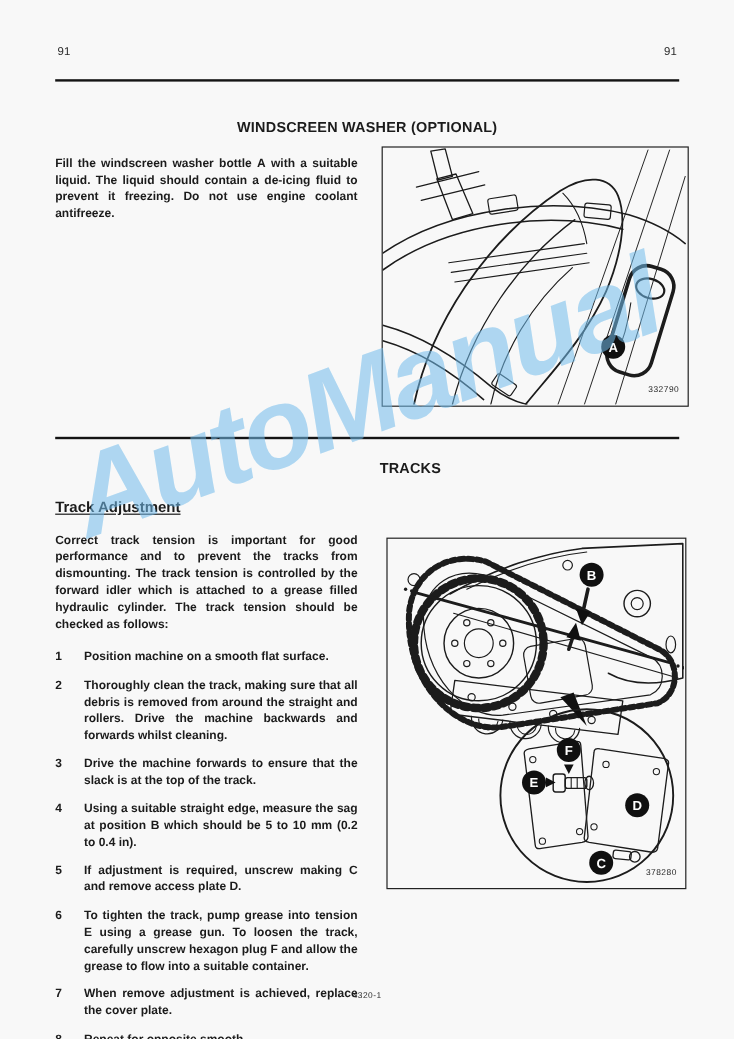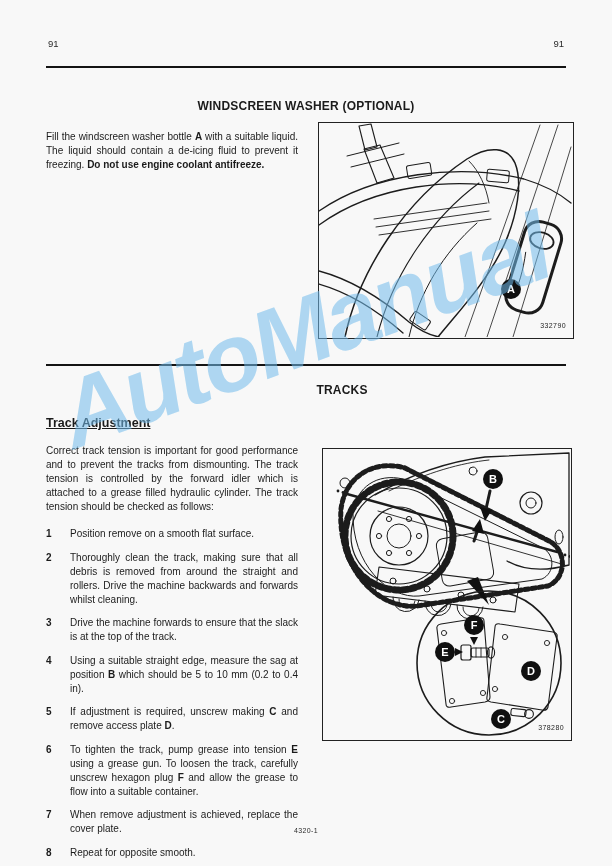--- a/index.html
+++ b/index.html
@@ -22,21 +22,21 @@
   .section-title {
     position:absolute; left:0; width:100%; text-align:center;
     font-size:12px; font-weight:bold; letter-spacing:0.2px;
   }
   .washer-title { top:87px;margin-top:12px; }
   .tracks-title { top:383px;padding-left:36px; }
   .sub-title {
     position:absolute; left:46px; top:416px;
     font-size:12.5px; font-weight:bold;text-decoration:underline;
   }
-  .body-text { margin:0; text-align:justify; }
+  .body-text { margin:0; text-align:justify;font-weight:bold; }
   .washer-para { position:absolute; left:46px; top:130px; width:252px; }
   .tracks-col  { position:absolute; left:46px; top:444px; width:252px; }
   .steps { list-style:none; margin:13px 0 0 0; padding:0; }
   .step  { display:grid; grid-template-columns:24px 1fr; margin-bottom:9.5px; }
   .step-num { font-weight:bold; }
   .figure {
     position:absolute; border:1.3px solid #222; box-sizing:border-box;
   }
   .fig1 { left:318px; top:122px; width:256px; height:217px; }
   .fig2 { left:322px; top:448px; width:250px; height:293px; }
@@ -118,21 +118,21 @@
   <div class="rule r2"></div>
   <div class="section-title tracks-title">TRACKS</div>
   <div class="sub-title">Track Adjustment</div>
 
   <div class="tracks-col">
     <p class="body-text">Correct track tension is important for good performance and to prevent the tracks from dismounting. The track tension is controlled by the forward idler which is attached to a grease filled hydraulic cylinder. The track tension should be checked as follows:</p>
     <ol class="steps">
 
         <li class="step">
           <span class="step-num">1</span>
-          <span class="body-text"><span>Position remove on a smooth flat surface.</span></span>
+          <span class="body-text"><span>Position machine on a smooth flat surface.</span></span>
         </li>
 
         <li class="step">
           <span class="step-num">2</span>
           <span class="body-text"><span>Thoroughly clean the track, making sure that all debris is removed from around the straight and rollers. Drive the machine backwards and forwards whilst cleaning.</span></span>
         </li>
 
         <li class="step">
           <span class="step-num">3</span>
           <span class="body-text"><span>Drive the machine forwards to ensure that the slack is at the top of the track.</span></span>

